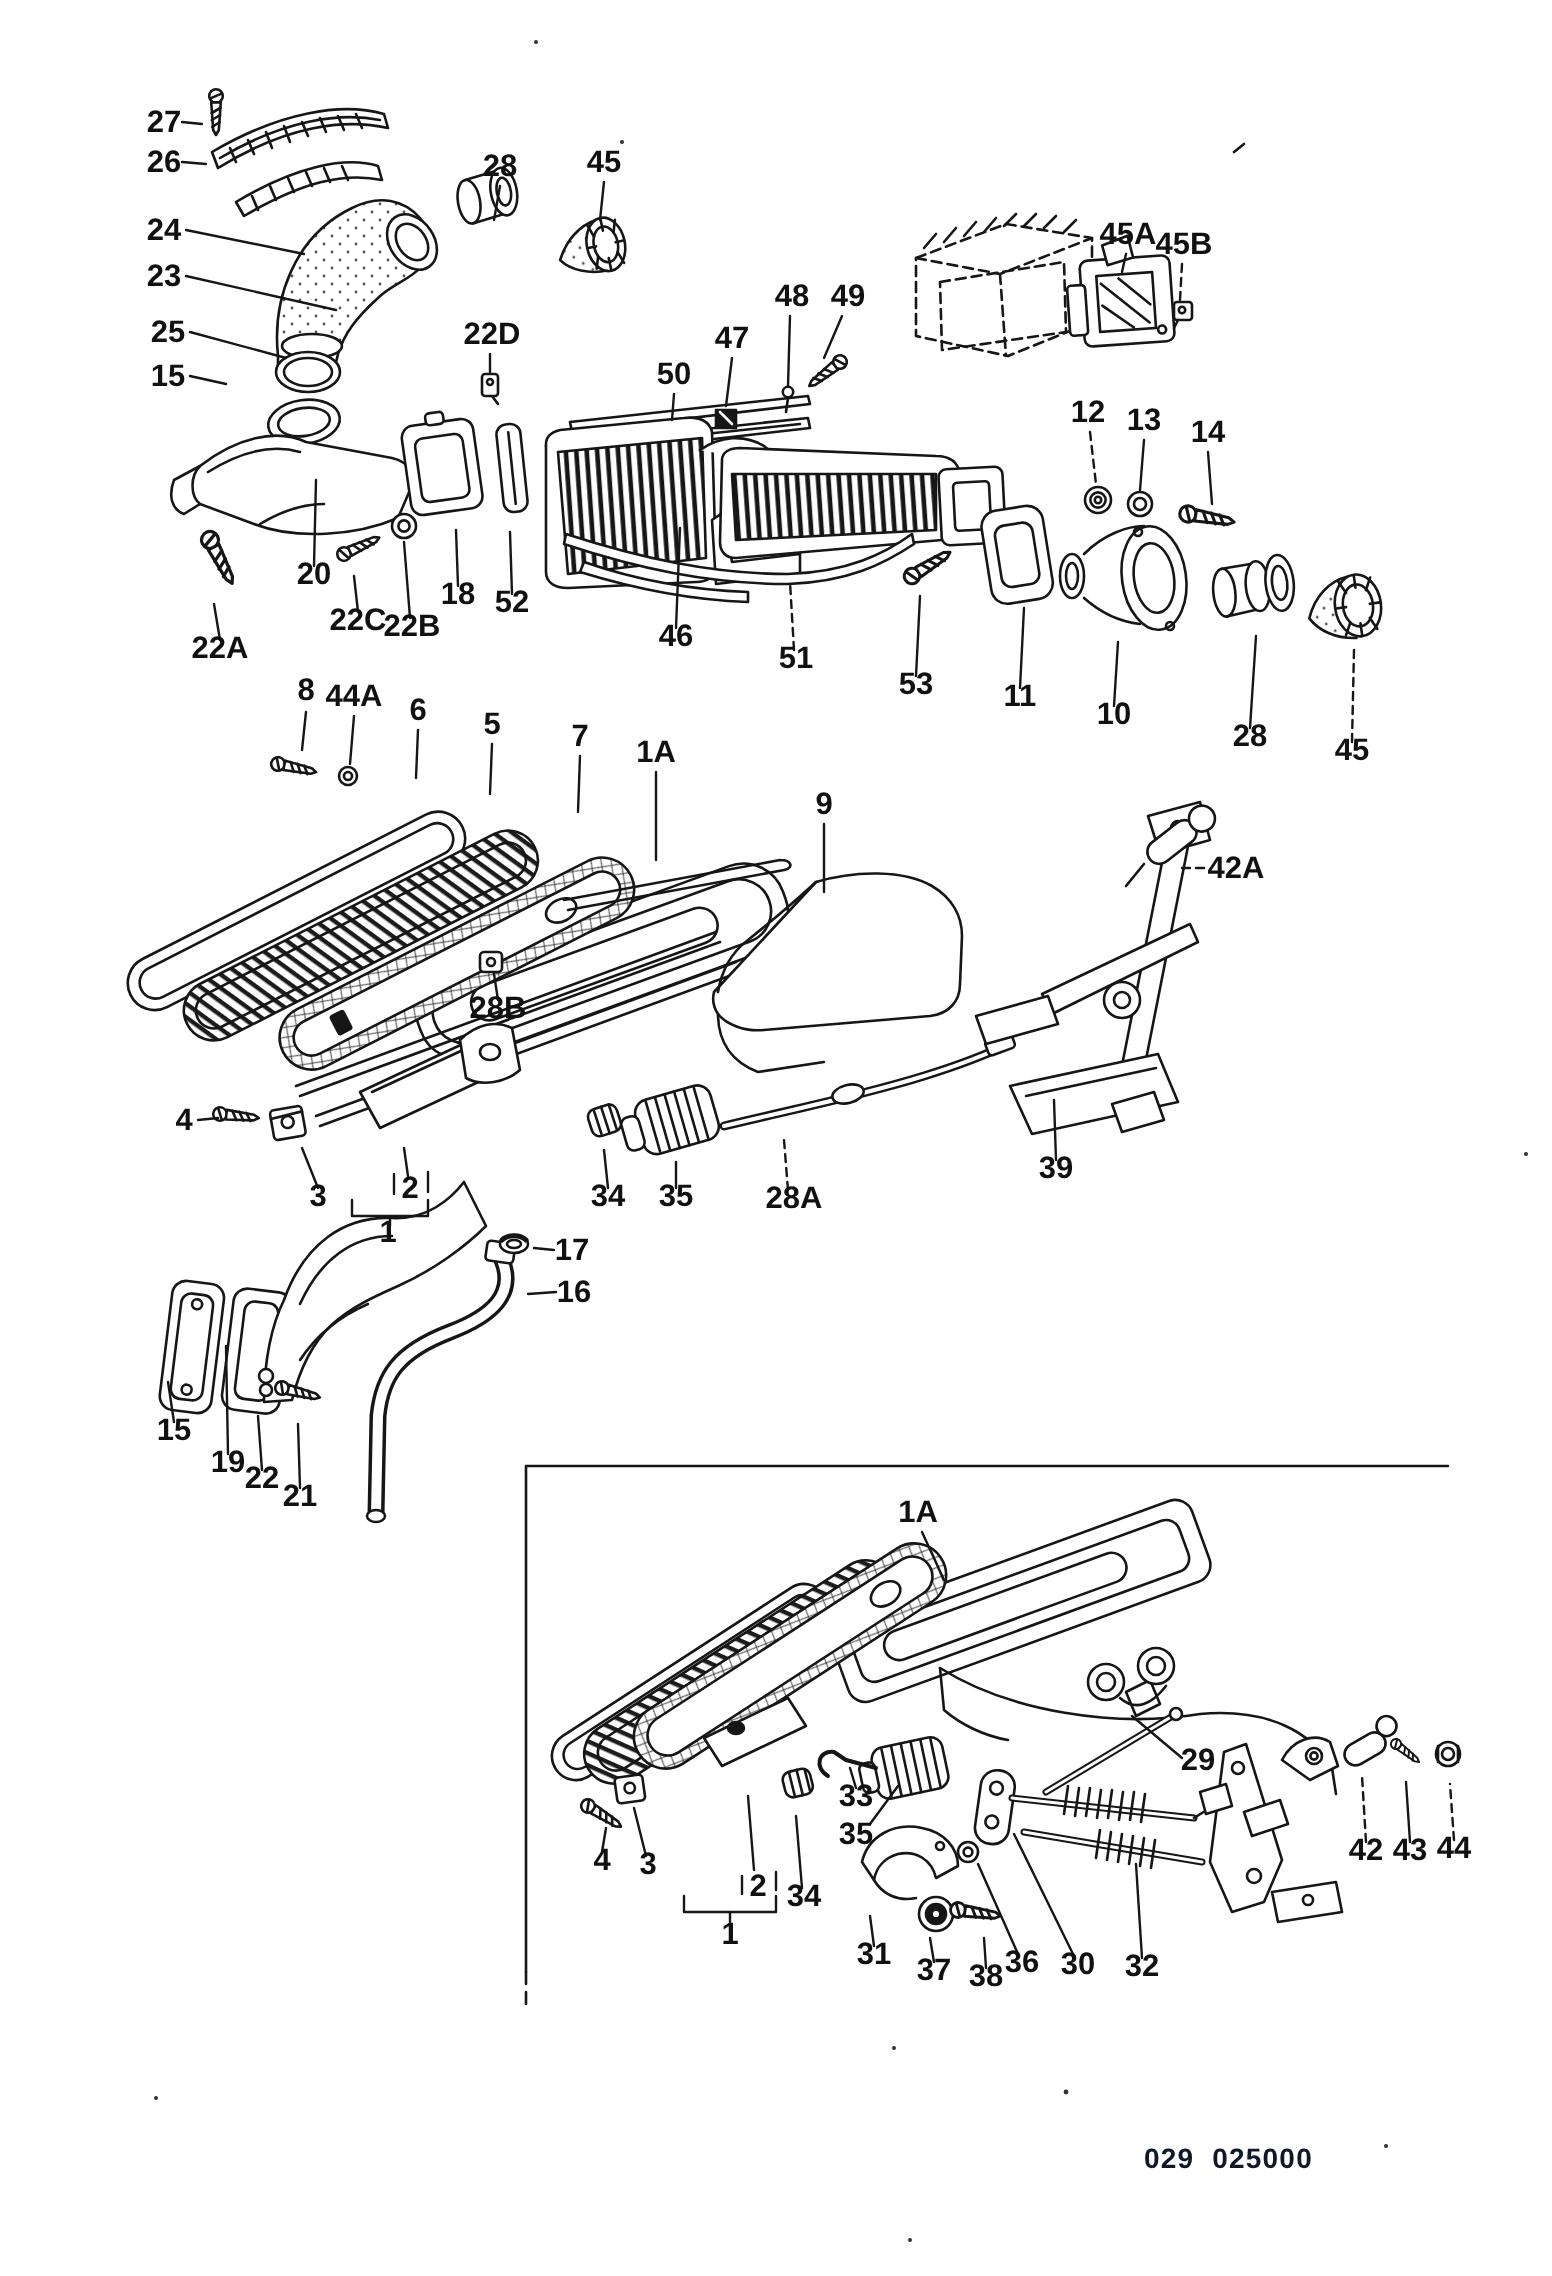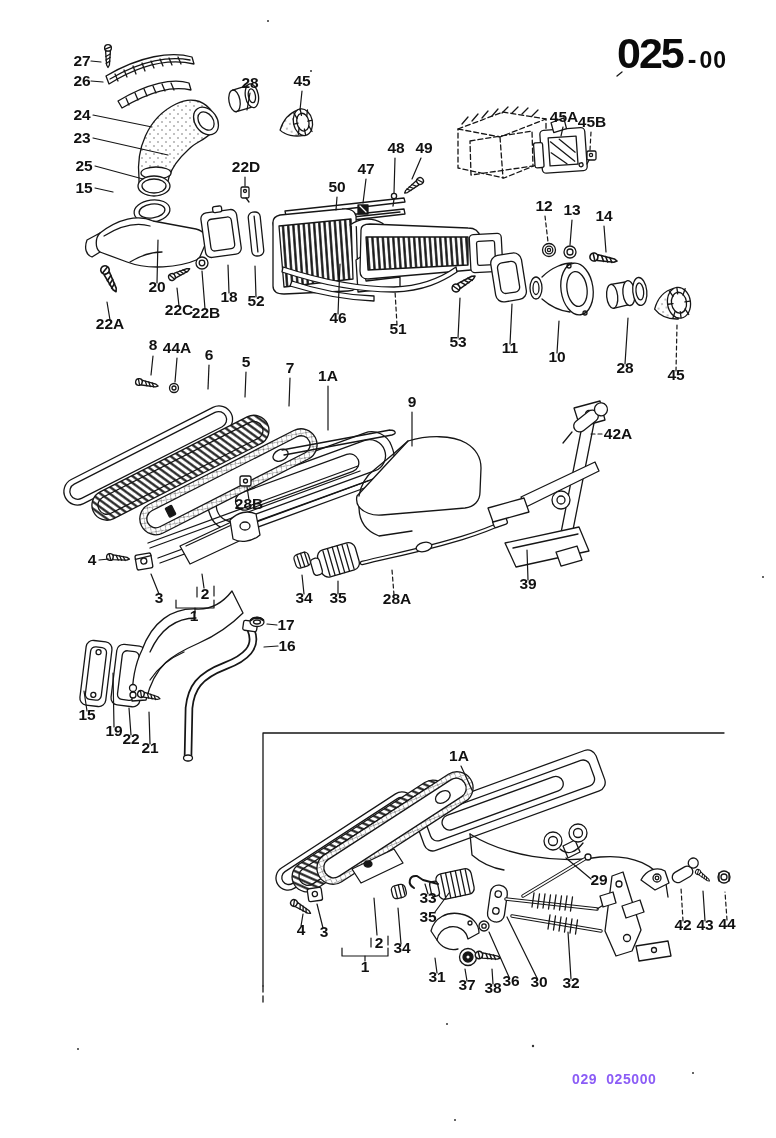--- a/index.html
+++ b/index.html
@@ -4,33 +4,28 @@
 <style>
   html,body{margin:0;padding:0;background:#e8e8e8;}
   .page{position:relative;width:776px;height:1138px;background:#ffffff;overflow:hidden;
         font-family:"Liberation Sans",sans-serif;}
   .page svg{position:absolute;left:0;top:0;}
   .title{position:absolute;left:617px;top:29px;display:flex;align-items:baseline;color:#0b0b0b;}
   .t-main{font-size:43px;font-weight:bold;letter-spacing:-2px;}
   .t-dash{font-size:26px;font-weight:bold;margin:0 3px 0 5px;}
   .t-sub{font-size:23px;font-weight:bold;letter-spacing:1px;}
   .footer-code{position:absolute;left:572px;top:1071px;font-size:14px;font-weight:bold;
-        letter-spacing:0.6px;color:#8b5cf6;white-space:pre;}
+        letter-spacing:0.6px;color:#0f172a;white-space:pre;}
   .lbl{font-family:"Liberation Sans",sans-serif;font-weight:bold;font-size:15.5px;}
 </style>
 </head>
 <body>
 
 <div class="page">
 
-  <div class="title">
-    <span class="t-main">025</span>
-    <span class="t-dash">-</span>
-    <span class="t-sub">00</span>
-  </div>
 
   <svg width="776" height="1138" viewBox="0 0 776 1138">
     <defs>
       <g id="screw-glyph">
         <circle cx="0" cy="0" r="3.4" fill="#fff"></circle>
         <line x1="-1.2" y1="-2.8" x2="1.2" y2="2.8"></line>
         <polygon points="3.2,-2.4 17,-1.4 19.5,0 17,1.4 3.2,2.4" fill="#fff"></polygon>
         <line x1="6" y1="-2.2" x2="8.5" y2="2.2"></line>
         <line x1="9.5" y1="-2.1" x2="12" y2="2.1"></line>
         <line x1="13" y1="-1.9" x2="15.5" y2="1.9"></line>

